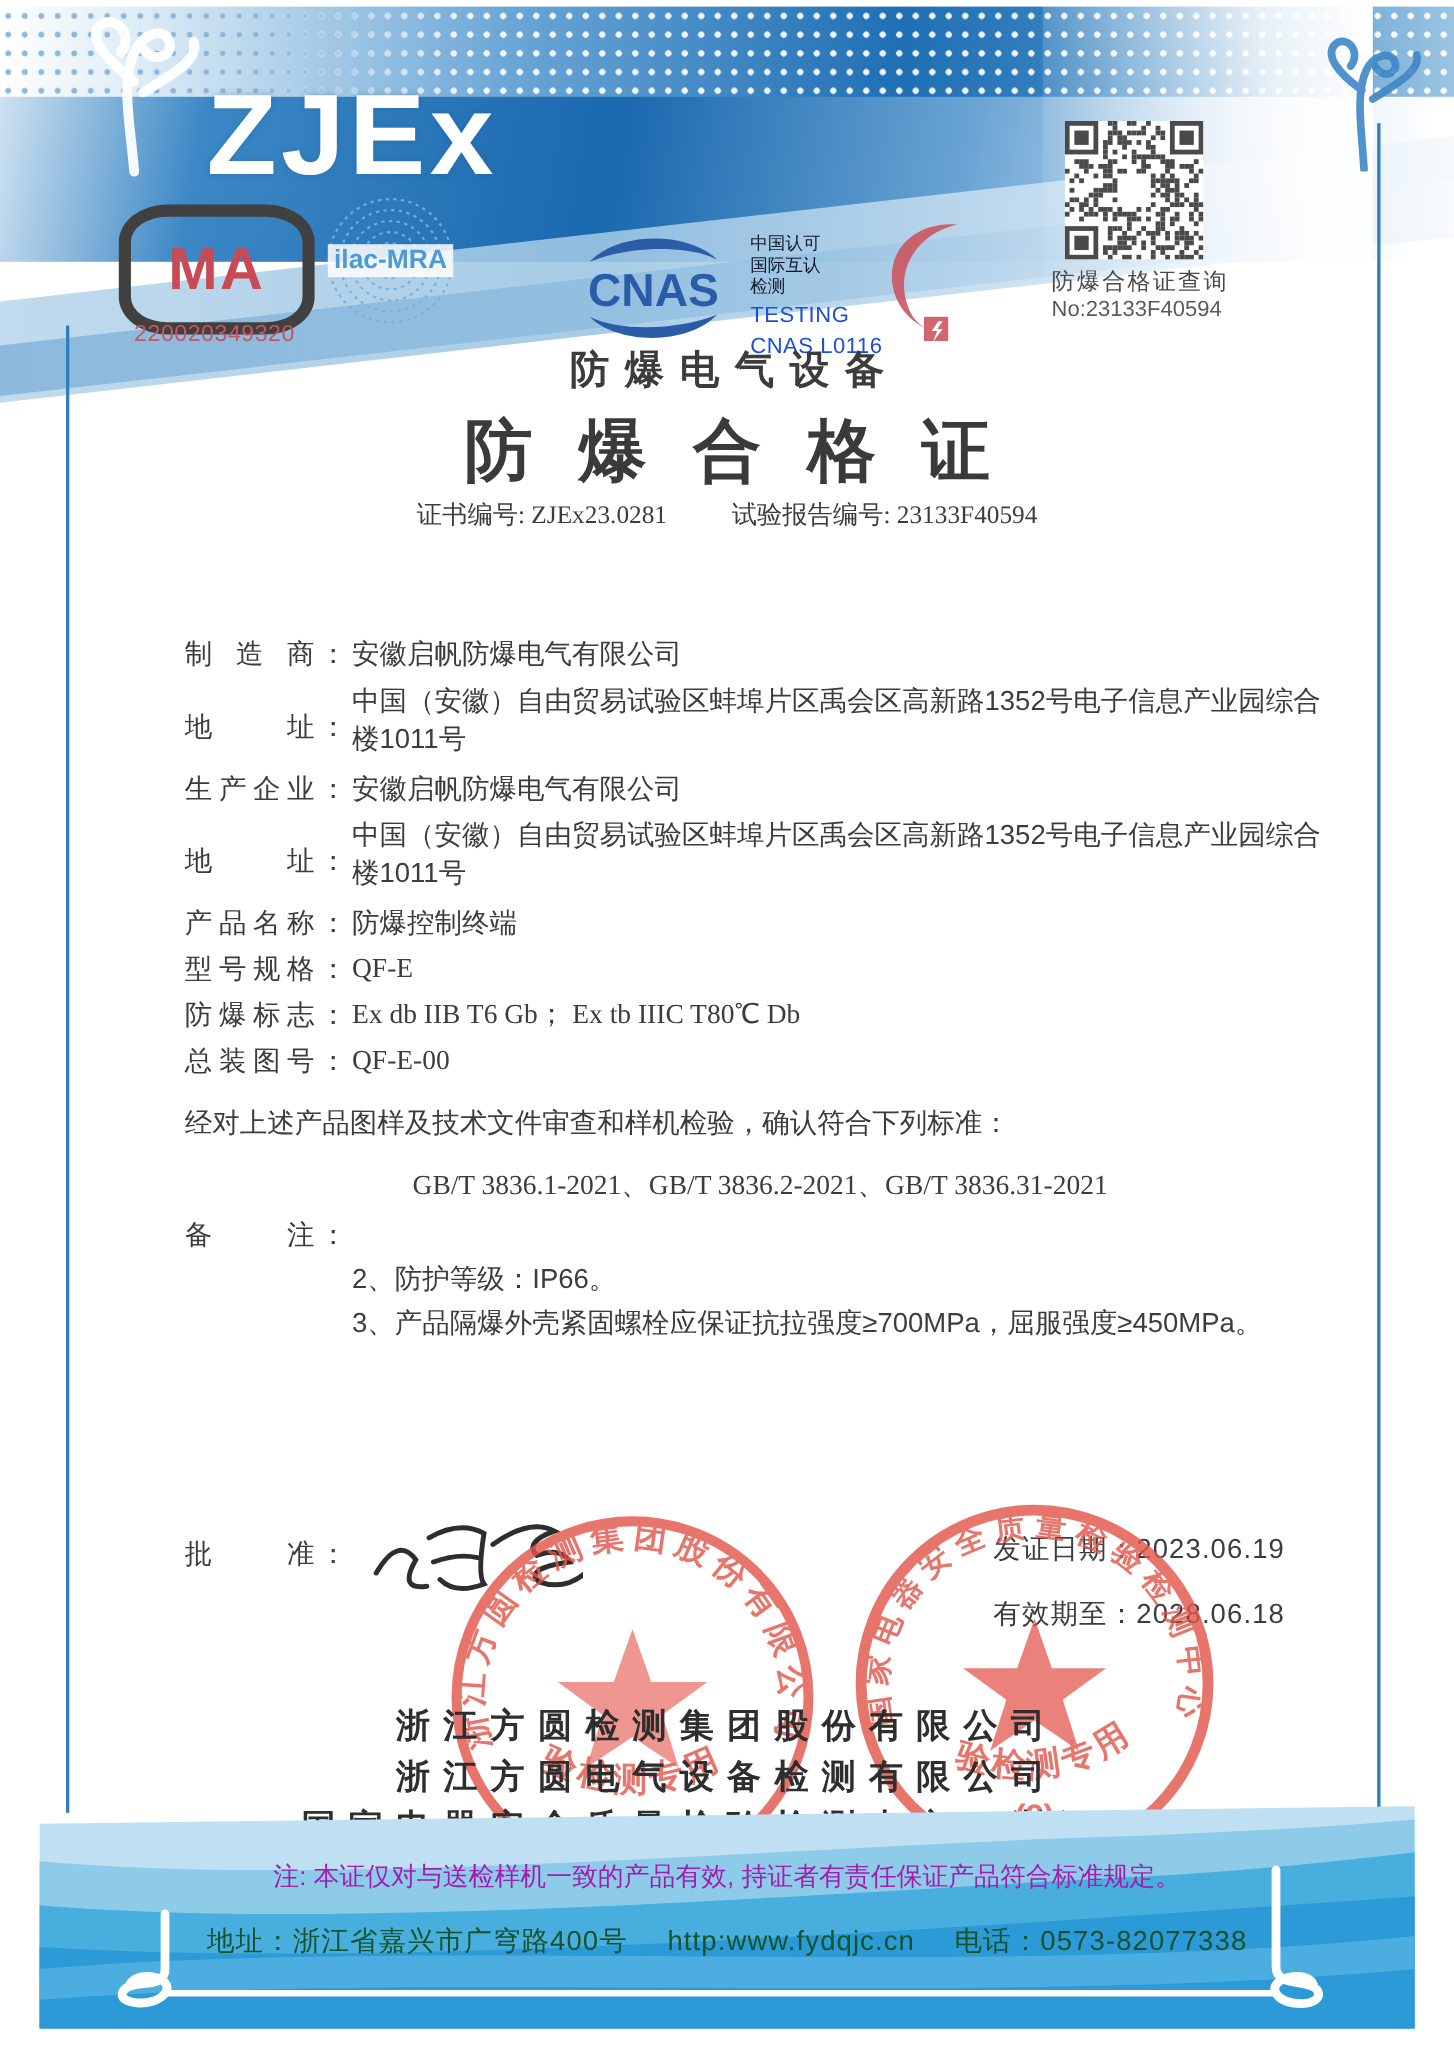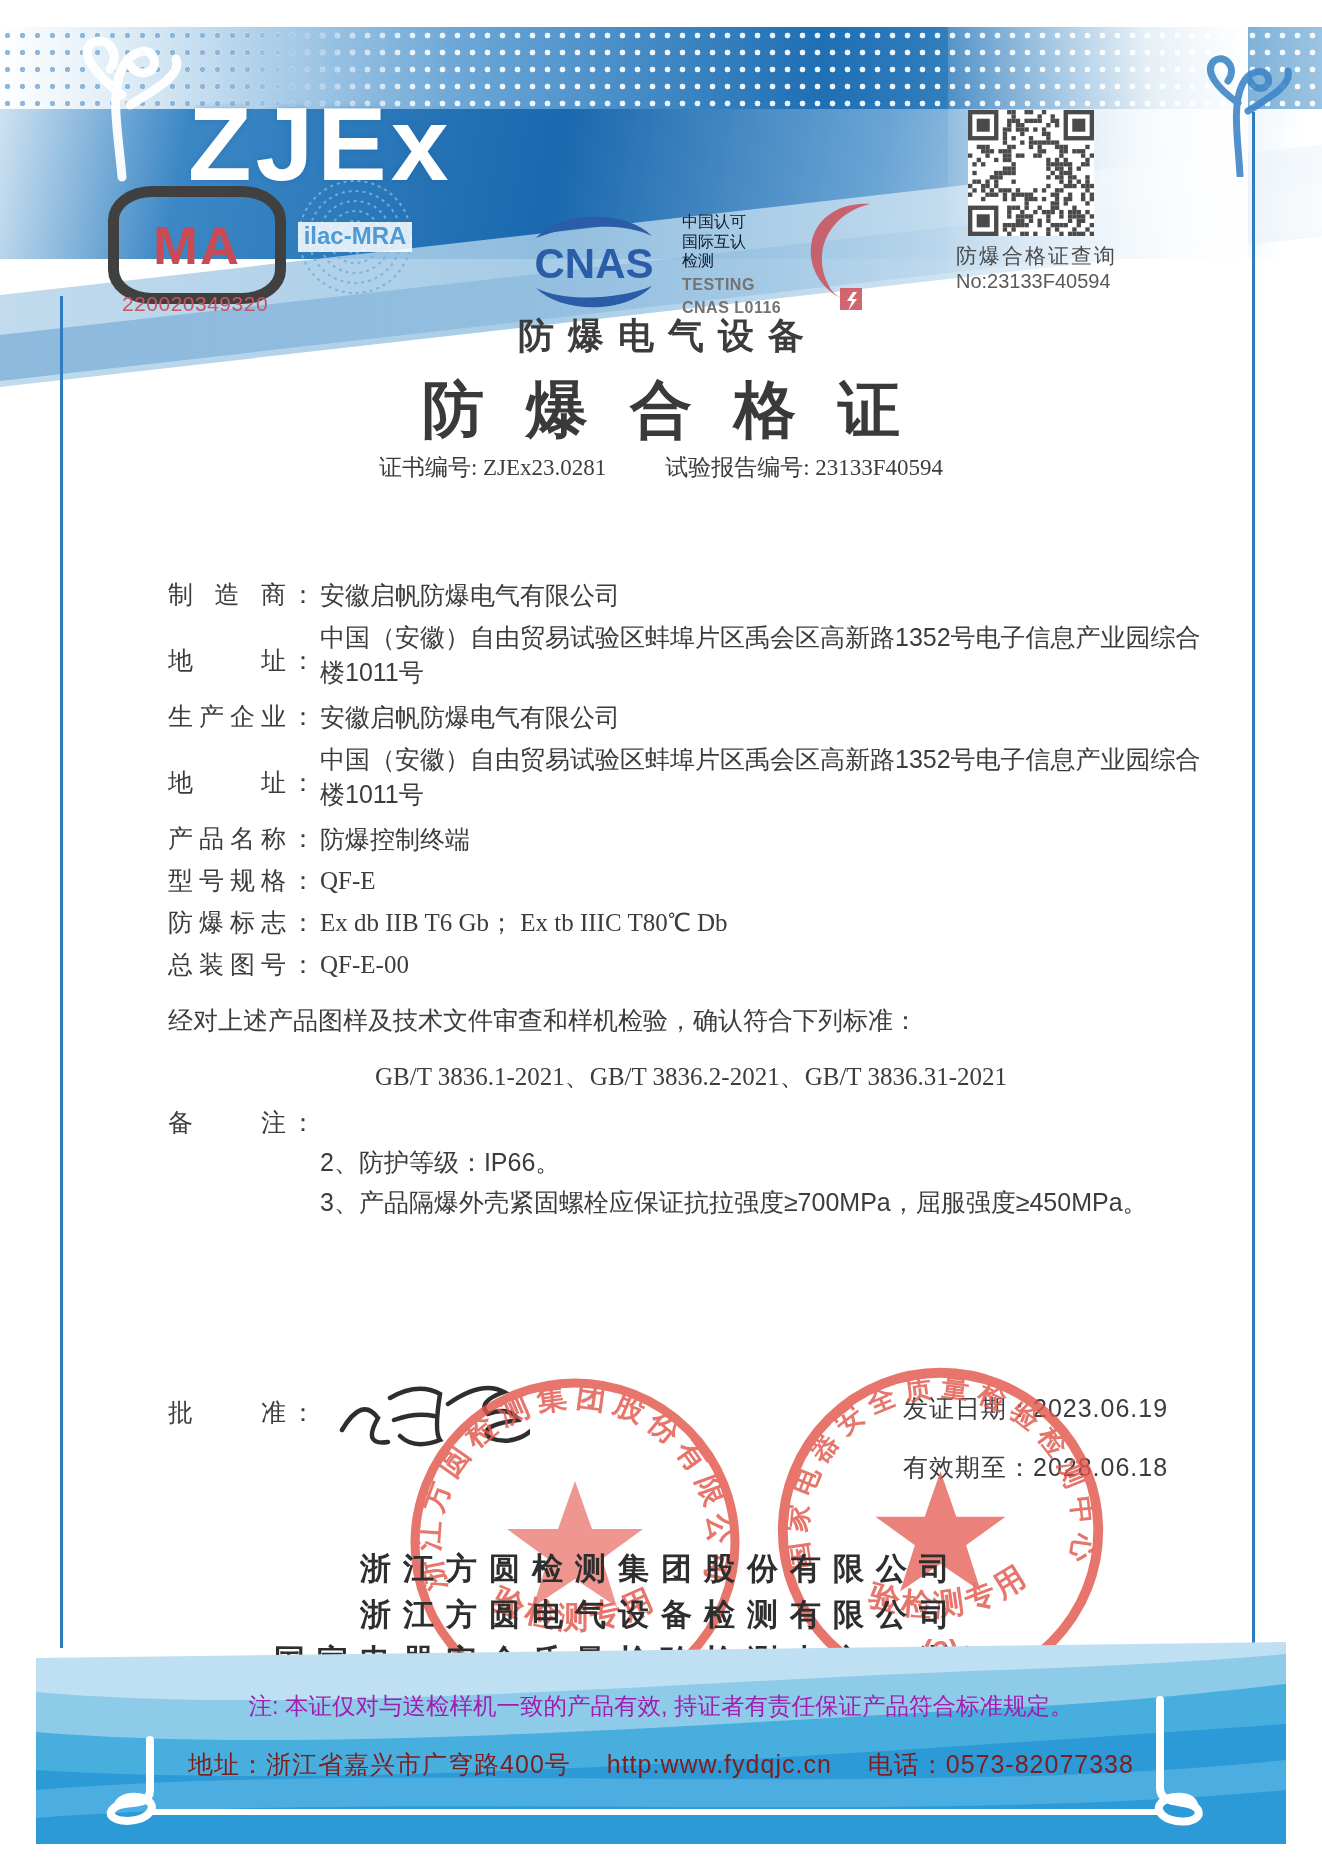--- a/index.html
+++ b/index.html
@@ -1,20 +1,20 @@
 <!DOCTYPE html>
 <html><head>
 <meta charset="utf-8">
 <style>
   html,body{margin:0;padding:0;background:#e8e8e8;}
   .page{position:relative;width:1322px;height:1869px;margin:0 auto;background:#ffffff;overflow:hidden;
         font-family:"Liberation Sans",sans-serif;color:#3b3b3b;}
 
   
-  .banner{position:absolute;top:0;left:0;width:1248px;height:300px;margin-top:21px;}
+  .banner{position:absolute;top:0;left:0;width:1248px;height:300px;}
   .dots{position:absolute;top:6px;left:0;width:1322px;height:86px;
         background:
           radial-gradient(circle,rgba(255,255,255,.92) 2.6px,rgba(255,255,255,0) 3.2px),
           linear-gradient(90deg,#ffffff 0%,#dcebf5 10%,#6ba6d6 35%,#1f6fb4 62%,#4d93c9 85%,#9cc4e2 100%);
         background-size:15px 17px,100% 100%;}
   .dots-left{position:absolute;top:6px;left:0;width:430px;height:86px;
         background:radial-gradient(circle,rgba(47,124,192,.55) 2.4px,rgba(255,255,255,0) 3px);
         background-size:15px 17px;
         -webkit-mask-image:linear-gradient(90deg,#000 55%,transparent 100%);
         mask-image:linear-gradient(90deg,#000 55%,transparent 100%);}
@@ -33,21 +33,21 @@
   
   .cma{position:absolute;top:186px;left:108px;width:156px;height:96px;border:11px solid #404040;
        border-radius:44px/34px;display:flex;align-items:center;justify-content:center;}
   .cma-txt{font-size:54px;font-weight:800;color:#c94a54;letter-spacing:2px;}
   .cma-num{position:absolute;top:292px;left:100px;width:190px;text-align:center;
        color:#c95560;font-size:21px;letter-spacing:.5px;}
   .ilac{position:absolute;top:178px;left:296px;width:118px;height:118px;}
   .cnas-logo{position:absolute;top:208px;left:518px;width:152px;height:108px;}
   .cnas-block{position:absolute;top:212px;left:682px;width:130px;line-height:1.22;}
   .cnas-cn{font-size:16px;color:#0f172a;}
-  .cnas-en{margin-top:4px;font-size:16px;font-weight:700;color:#737373;letter-spacing:.5px;}
+  .cnas-en{margin-top:4px;font-size:20px;font-weight:400;color:#1d4ed8;letter-spacing:.5px;}
   .redswoosh{position:absolute;top:196px;left:800px;width:76px;height:118px;}
   .qr-wrap{position:absolute;top:110px;left:956px;width:150px;text-align:center;}
   .qr{width:126px;height:126px;margin:0 auto;display:block;}
   .qr-caption{margin-top:6px;font-size:21px;color:#4a4a4a;letter-spacing:2px;white-space:nowrap;}
   .qr-number{font-size:20px;color:#5a5a5a;}
 
   
   .vline{position:absolute;width:3px;background:#2f7cc0;}
   .vline-left{left:60px;top:296px;height:1352px;}
   .vline-right{left:1252px;top:112px;height:1568px;}
@@ -84,21 +84,21 @@
   .stamp{position:absolute;opacity:.82;pointer-events:none;}
   .stamp-left{top:1368px;left:400px;}
   .stamp-right{top:1358px;left:768px;}
   .orgs{position:absolute;top:1546px;left:0;width:1322px;text-align:center;
         font-size:31px;color:#2e2e2e;font-weight:600;letter-spacing:12px;line-height:1.48;}
   .note{position:absolute;top:1690px;left:0;width:1322px;text-align:center;font-size:23.5px;color:#a21caf;z-index:6;}
 
   
   .wave{position:absolute;top:1640px;left:0;width:1322px;height:210px;}
   .footer-line{position:absolute;top:1748px;left:0;width:1322px;text-align:center;z-index:6;
-        color:#7f1d1d;font-size:25px;letter-spacing:1px;}
+        color:#14532d;font-size:25px;letter-spacing:1px;}
   .footer-line .sep{display:inline-block;width:28px;}
 </style>
 </head>
 <body>
 
 <div class="page">
 
   <div class="banner">
     <div class="dots"></div>
     <div class="dots-left"></div>

